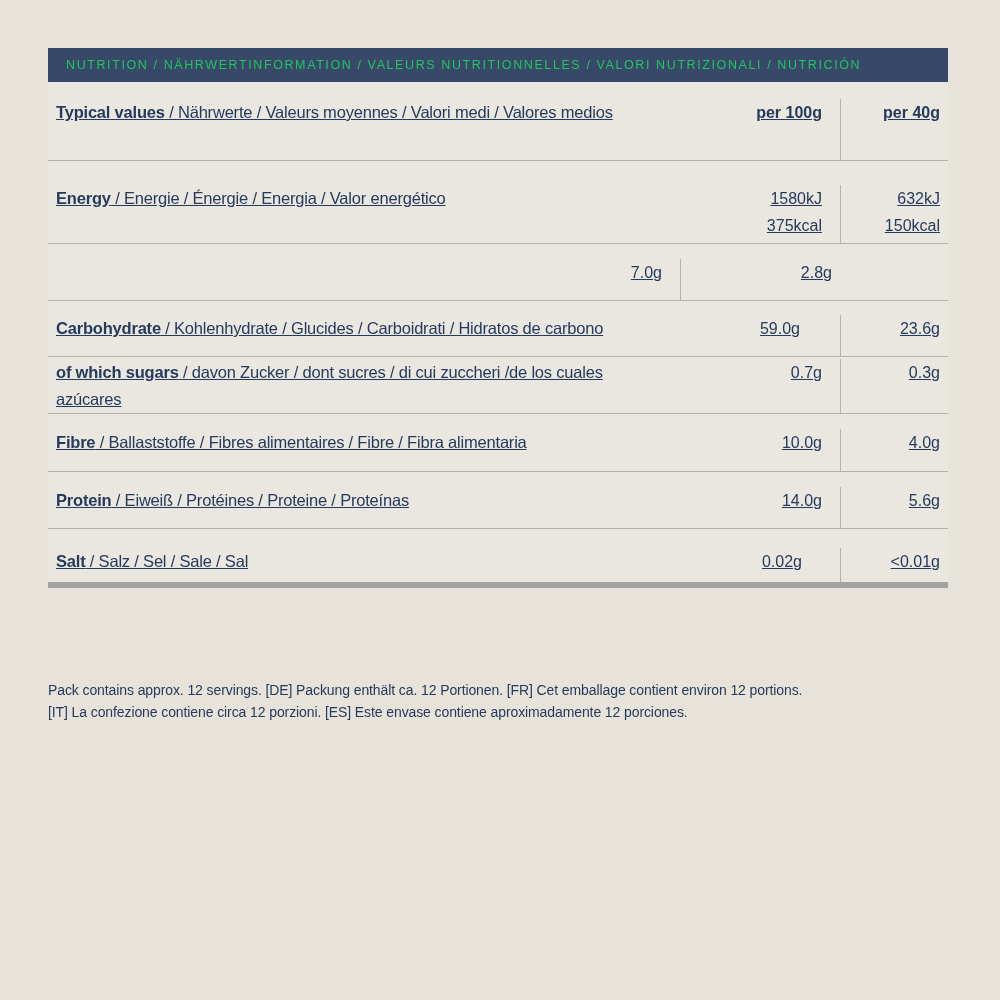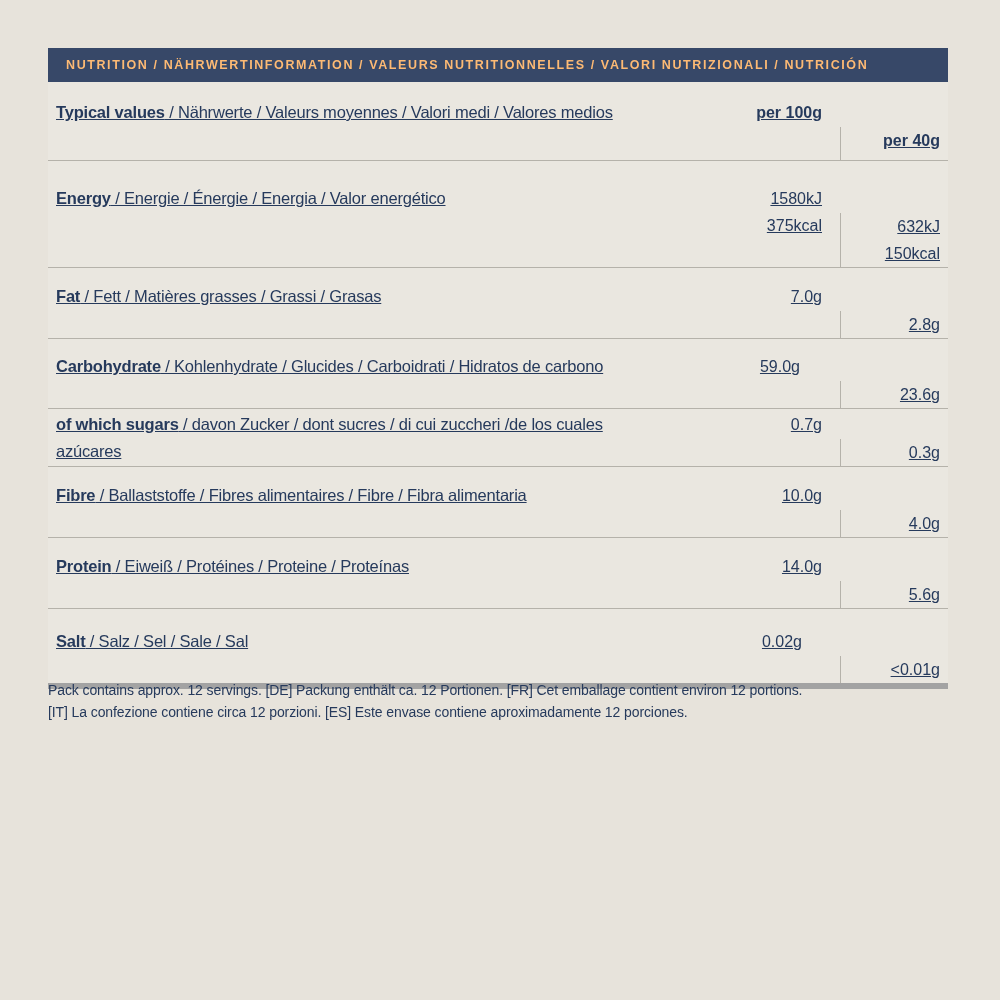--- a/index.html
+++ b/index.html
@@ -20,23 +20,23 @@
   }
   .title-bar {
     height: 34px;
     background: #374868;
     display: flex;
     align-items: center;
     padding-left: 18px;
     box-sizing: border-box;
   }
   .title-bar span {
-    color: #fdba74;
+    color: #22c55e;
     font-size: 12.5px;
-    font-weight: bold;
+    font-weight: normal;
     letter-spacing: 1.6px;
   }
   .ntable {
     border-bottom: 6px solid #a3a3a3;
     text-decoration: underline;
   }
   .row {
     display: grid;
     grid-template-columns: 1fr 160px 108px;
     align-items: start;
@@ -57,21 +57,20 @@
     text-align: right;
     font-size: 16px;
     white-space: pre-line;
     line-height: 27px;
   }
   .col-100 { padding-right: 18px; }
   .col-40 {
     padding-right: 8px;
     border-left: 1px solid #b5b2aa;
     align-self: stretch;
-    margin-top: 28px;
   }
   .hdr-row .cell-val { font-weight: bold; }
   
   .r0 { min-height: 78px; padding-top: 17px; }
   .r1 { min-height: 83px; padding-top: 24px; }
   .r2 { min-height: 57px; padding-top: 15px; }
   .r3 { min-height: 78px; padding-top: 12px; }
   .r4 { min-height: 56px; padding-top: 14px; gap: 22px; }
   .r5 { min-height: 57px; padding-top: 2px; }
   .r6 { min-height: 58px; padding-top: 15px; }
@@ -109,23 +108,20 @@
       <div class="cell-label">
         <span class="term">Energy</span><span> / Energie / Énergie / Energia / Valor energético</span>
       </div>
       <div class="cell-val col-100">1580kJ
 375kcal</div>
       <div class="cell-val col-40">632kJ
 150kcal</div>
     </div>
 
     <div class="row r2">
-      <div class="cell-label">
-        <span class="term">Fat</span><span> / Fett / Matières grasses / Grassi / Grasas</span>
-      </div>
       <div class="cell-val col-100">7.0g</div>
       <div class="cell-val col-40">2.8g</div>
     </div>
 
 
     <div class="row r4">
       <div class="cell-label">
         <span class="term">Carbohydrate</span><span> / Kohlenhydrate / Glucides / Carboidrati / Hidratos de carbono</span>
       </div>
       <div class="cell-val col-100">59.0g</div>

